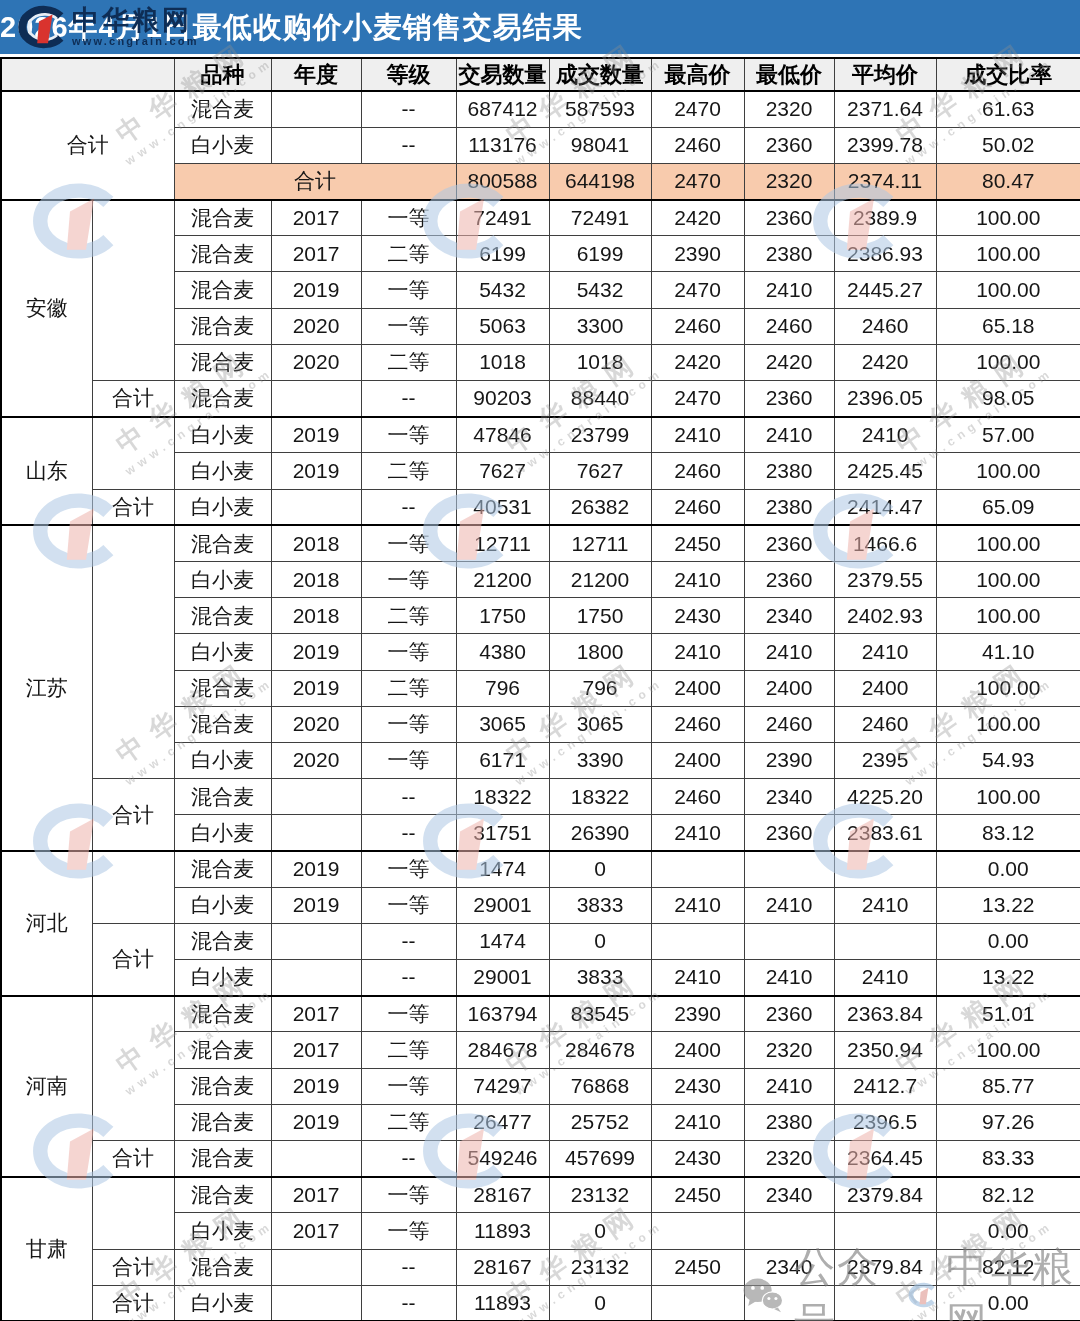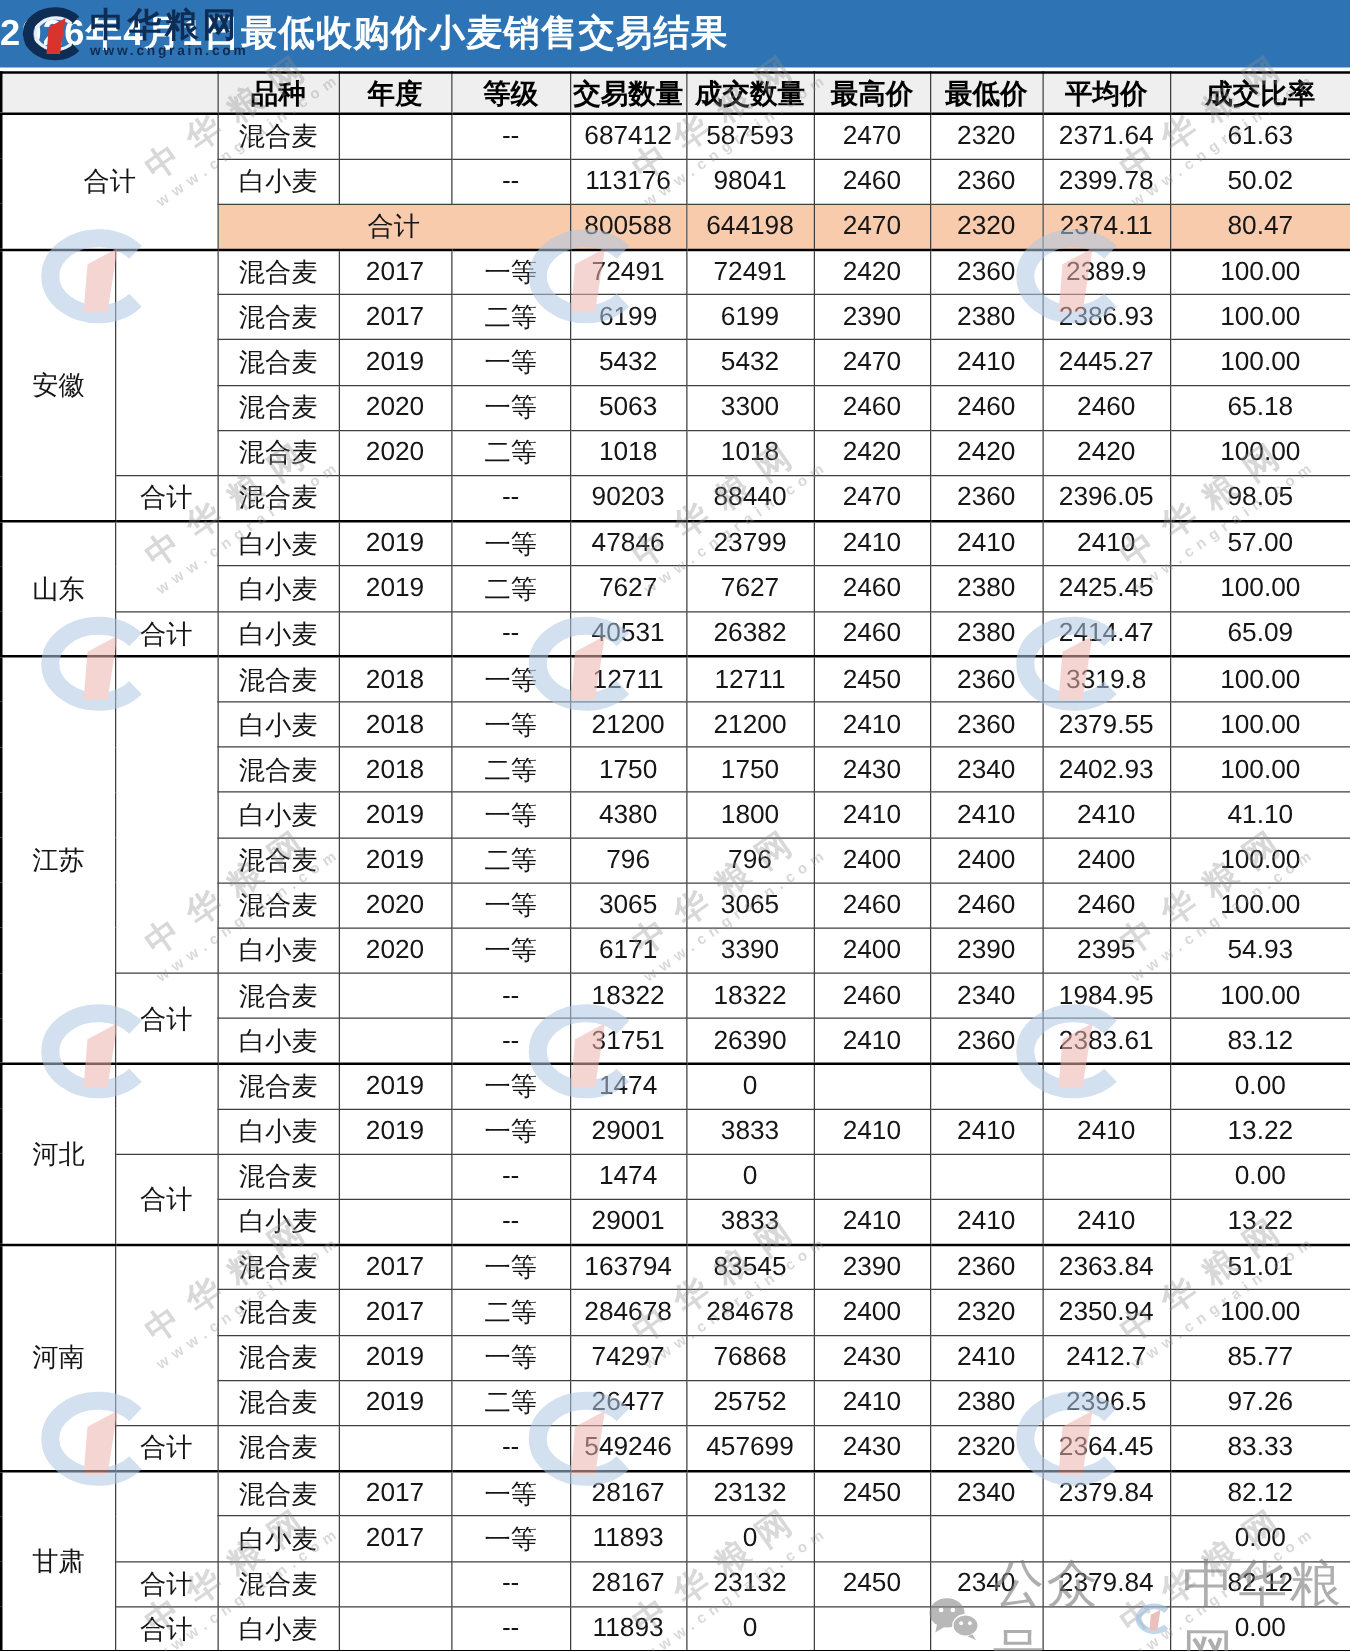--- a/index.html
+++ b/index.html
@@ -224,21 +224,21 @@
     <tr class="sec">
       <td class="reg" rowspan="9">江苏</td>
       <td rowspan="7"></td>
       <td>混合麦</td>
         <td>2018</td>
         <td>一等</td>
         <td>12711</td>
         <td>12711</td>
         <td>2450</td>
         <td>2360</td>
-        <td>3319.8</td>
+        <td>1466.6</td>
         <td>100.00</td>
     </tr>
     <tr>
       <td>白小麦</td>
         <td>2018</td>
         <td>一等</td>
         <td>21200</td>
         <td>21200</td>
         <td>2410</td>
         <td>2360</td>
@@ -302,21 +302,21 @@
     </tr>
     <tr>
       <td rowspan="2">合计</td>
       <td>混合麦</td>
         <td></td>
         <td>--</td>
         <td>18322</td>
         <td>18322</td>
         <td>2460</td>
         <td>2340</td>
-        <td>1984.95</td>
+        <td>4225.20</td>
         <td>100.00</td>
     </tr>
     <tr>
       <td>白小麦</td>
         <td></td>
         <td>--</td>
         <td>31751</td>
         <td>26390</td>
         <td>2410</td>
         <td>2360</td>

